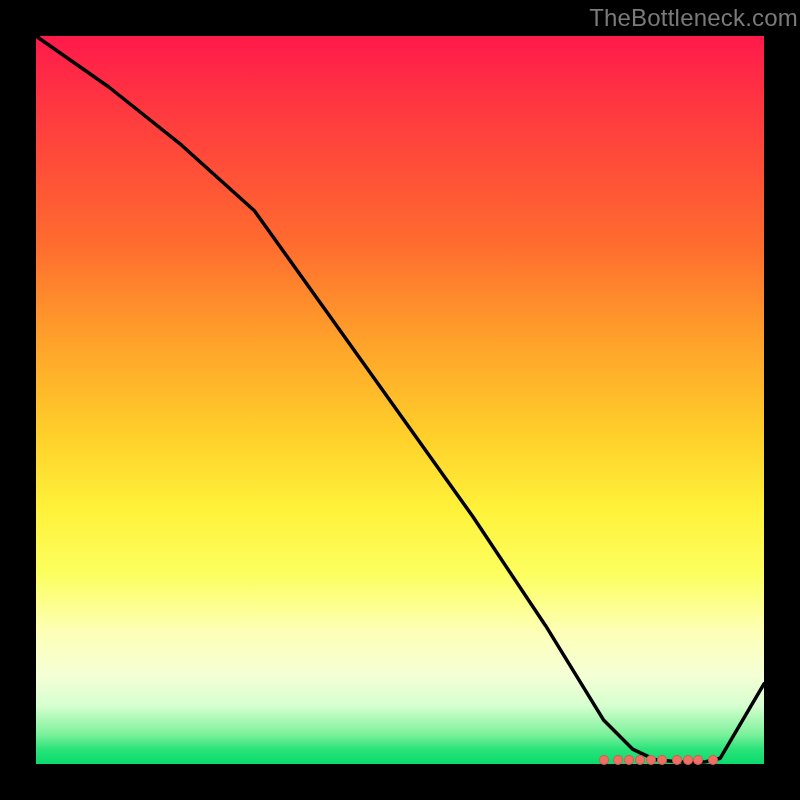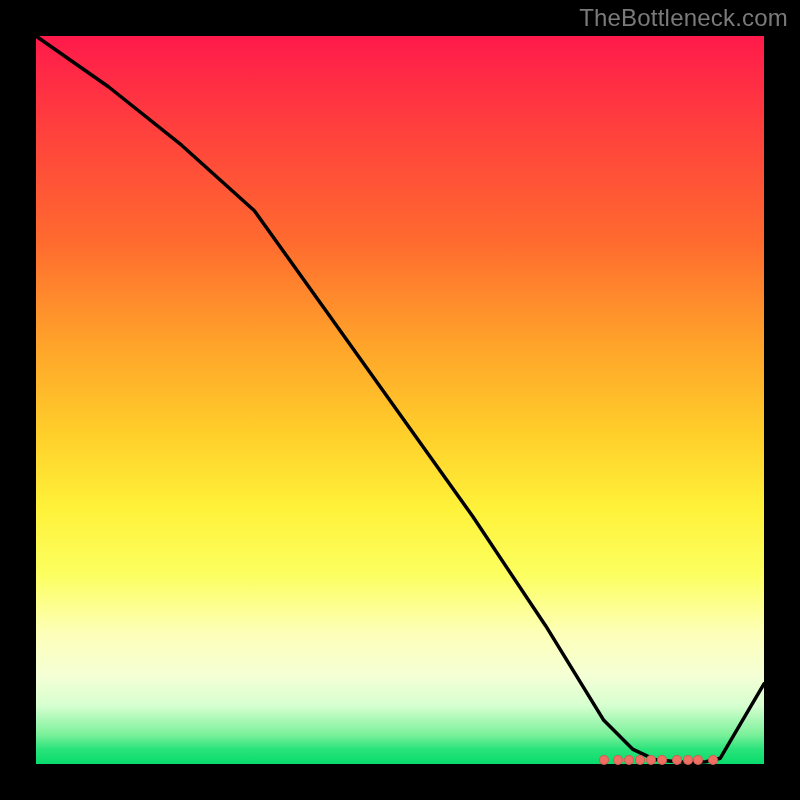--- a/index.html
+++ b/index.html
@@ -12,21 +12,21 @@
     overflow: hidden;
   }
   .wrap {
     position: relative;
     width: 800px;
     height: 800px;
   }
   .attribution {
     position: absolute;
     top: 4px;
-    right: 12px;
+    right: 2px;
     color: #7a7a7a;
     font-size: 24px;
     letter-spacing: 0.2px;
     font-weight: 400;
   }
   .plot {
     position: absolute;
     left: 36px;
     top: 36px;
     width: 728px;

